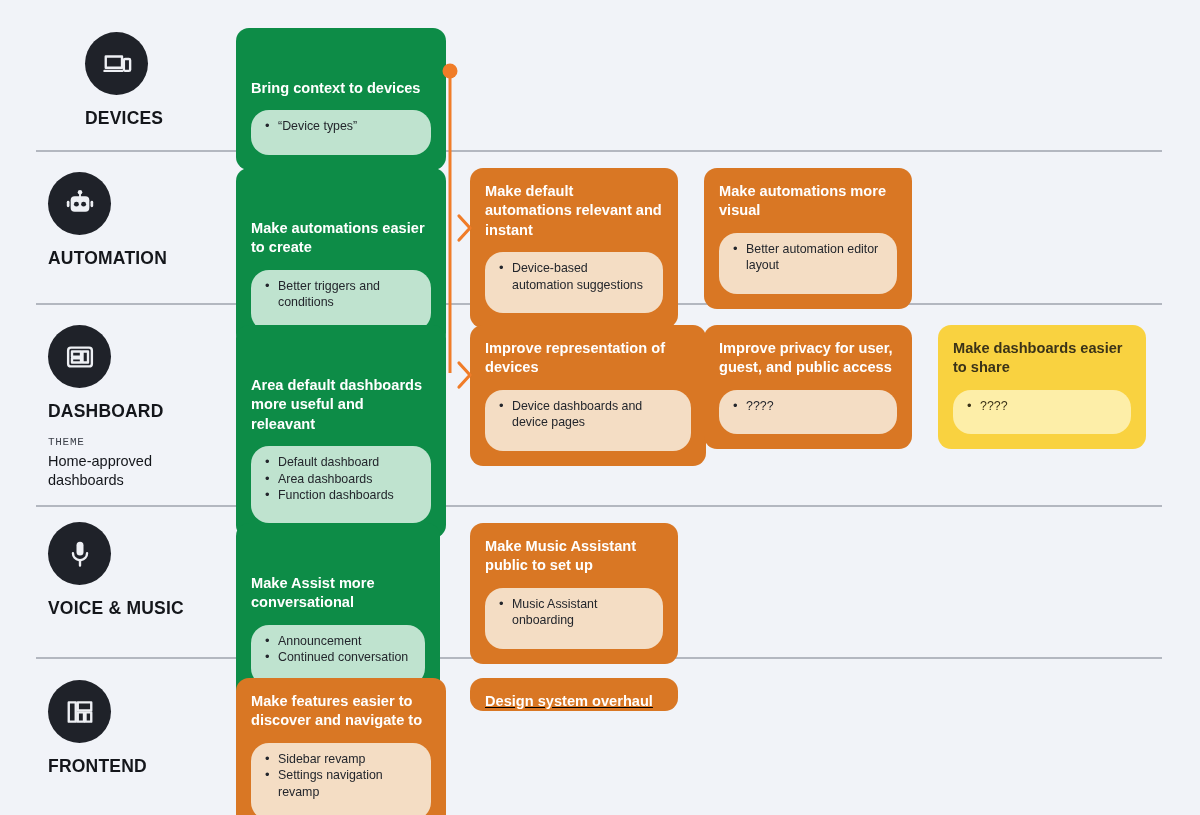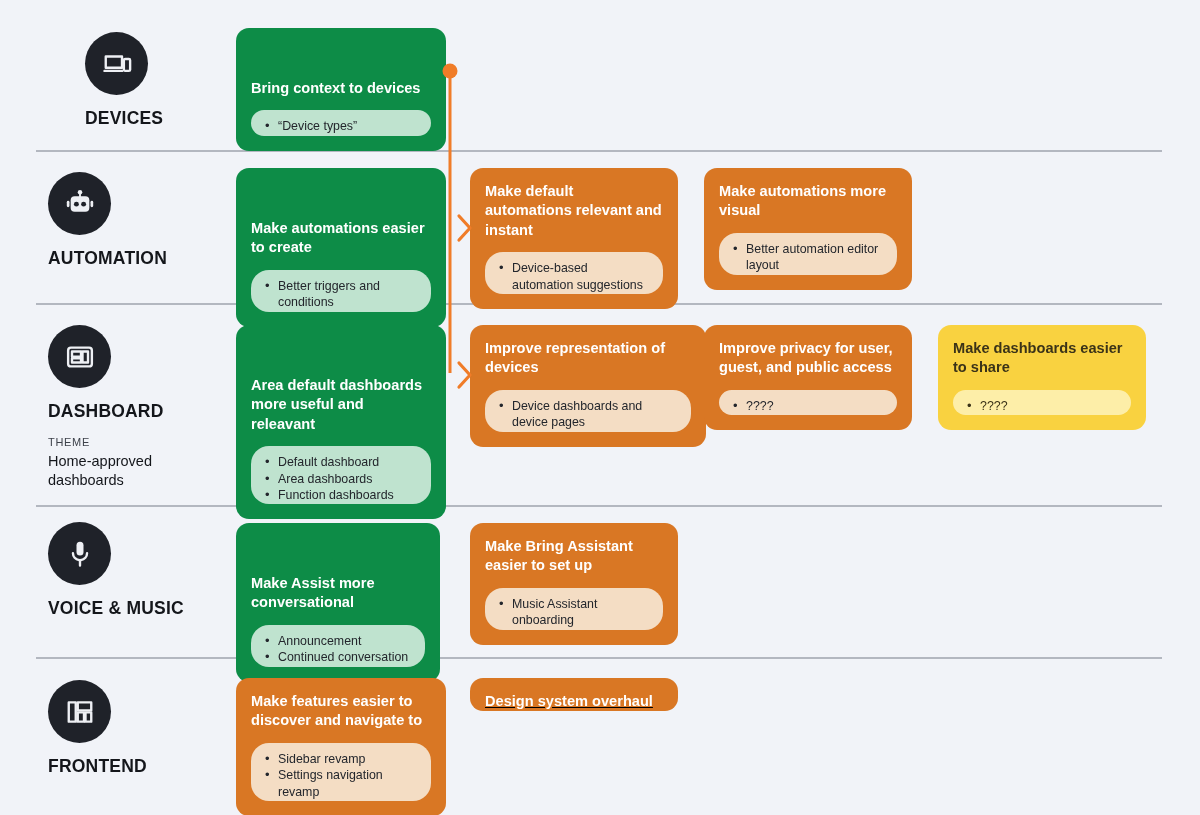--- a/index.html
+++ b/index.html
@@ -25,39 +25,40 @@
   .cat-icon svg { display: block; }
   .cat-name {
     margin-top: 13px;
     font-size: 17.5px; font-weight: 700; letter-spacing: .2px;
     color: #14161b; white-space: nowrap;
   }
   .theme-block { margin-top: 14px; }
   .theme-kicker {
     font-size: 11px; letter-spacing: .7px; color: #3d414a;
     text-transform: uppercase;
+    font-family: Liberation Mono, monospace;
   }
   .theme-text {
     margin-top: 4px; font-size: 14.5px; color: #14161b;
     line-height: 1.28; max-width: 150px;
   }
 
   
   .card {
     position: absolute;
     border-radius: 13px;
     padding: 14px 15px 15px 15px;
   }
   .card-title {
     font-size: 14.6px; font-weight: 700; line-height: 1.33;
   }
   .pill {
     margin-top: 12px;
     border-radius: 18px;
-    padding: 8px 14px 1px 14px;
+    padding: 8px 14px 20px 14px;
   }
   .pill ul { list-style: none; }
   .pill li {
     position: relative;
     font-size: 12.4px; line-height: 1.32;
     padding-left: 13px;
     color: #23262c;
   }
   .pill li::before {
     content: "\2022";
@@ -210,21 +211,21 @@
     <div class="card c-green" style="left: 236px; width: 204px; top: 523px;">
       <div class="card-title">Make Assist more conversational</div>
       <div class="pill">
         <ul>
           <li>Announcement</li>
           <li>Continued conversation</li>
         </ul>
       </div>
     </div>
     <div class="card c-orange" style="left: 470px; width: 208px; top: 523px;">
-      <div class="card-title">Make Bring Assistant easier to set up</div>
+      <div class="card-title">Make Music Assistant public to set up</div>
       <div class="pill">
         <ul>
           <li>Music Assistant onboarding</li>
         </ul>
       </div>
     </div>
     <div class="rowhead" style="top: 680px;">
       <div class="cat-icon">
         <svg width="30" height="30" viewBox="0 0 24 24" fill="none" stroke="#eef0f4" stroke-width="1.9" stroke-linejoin="round">
           <rect x="3" y="4.3" width="5.6" height="15.4"></rect>

